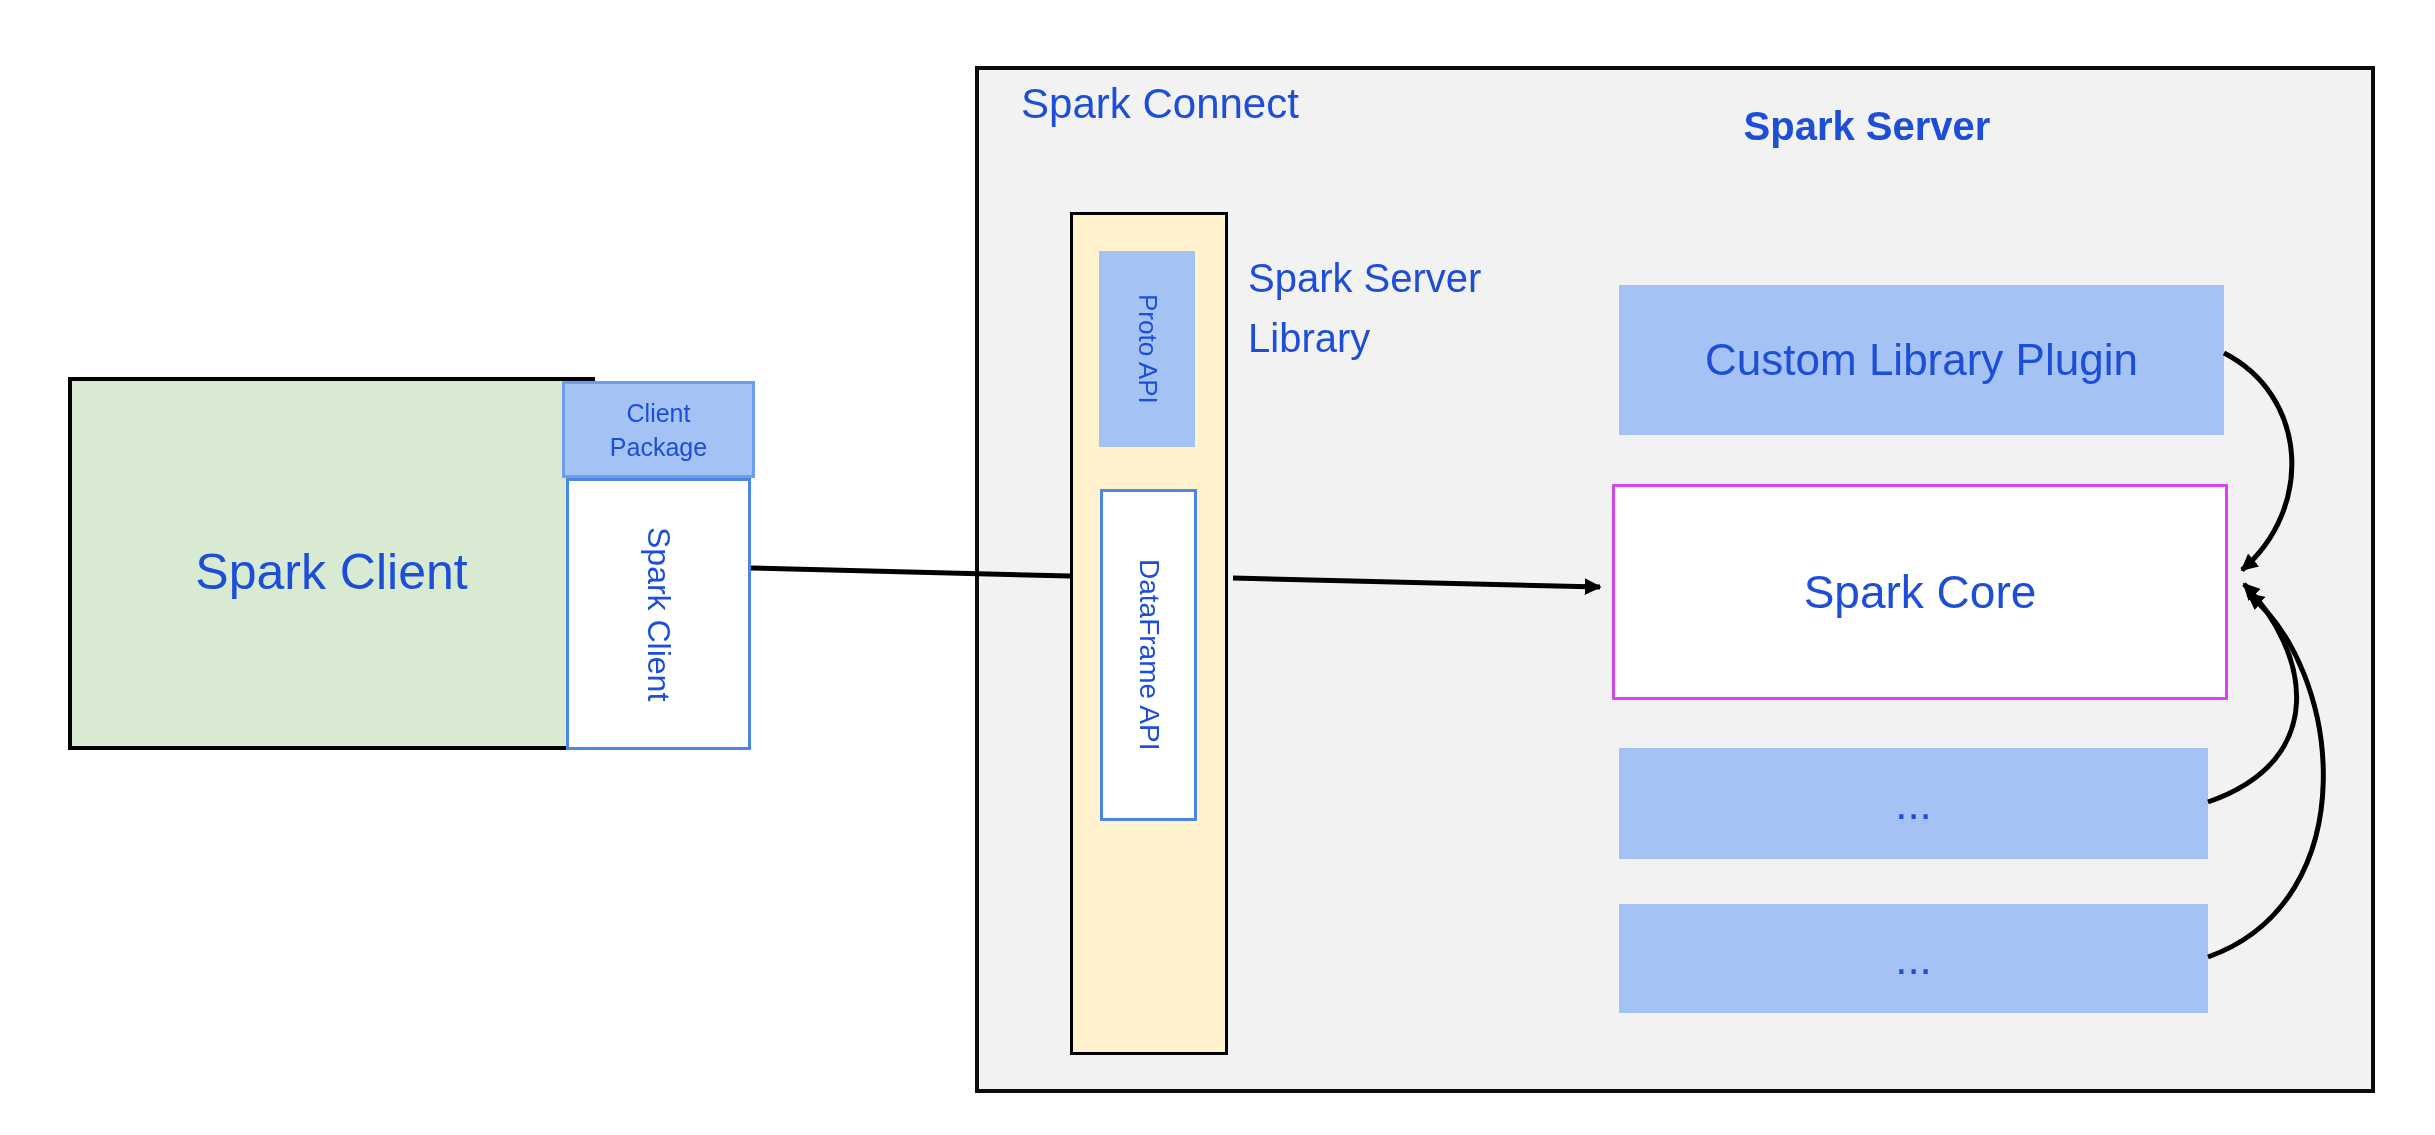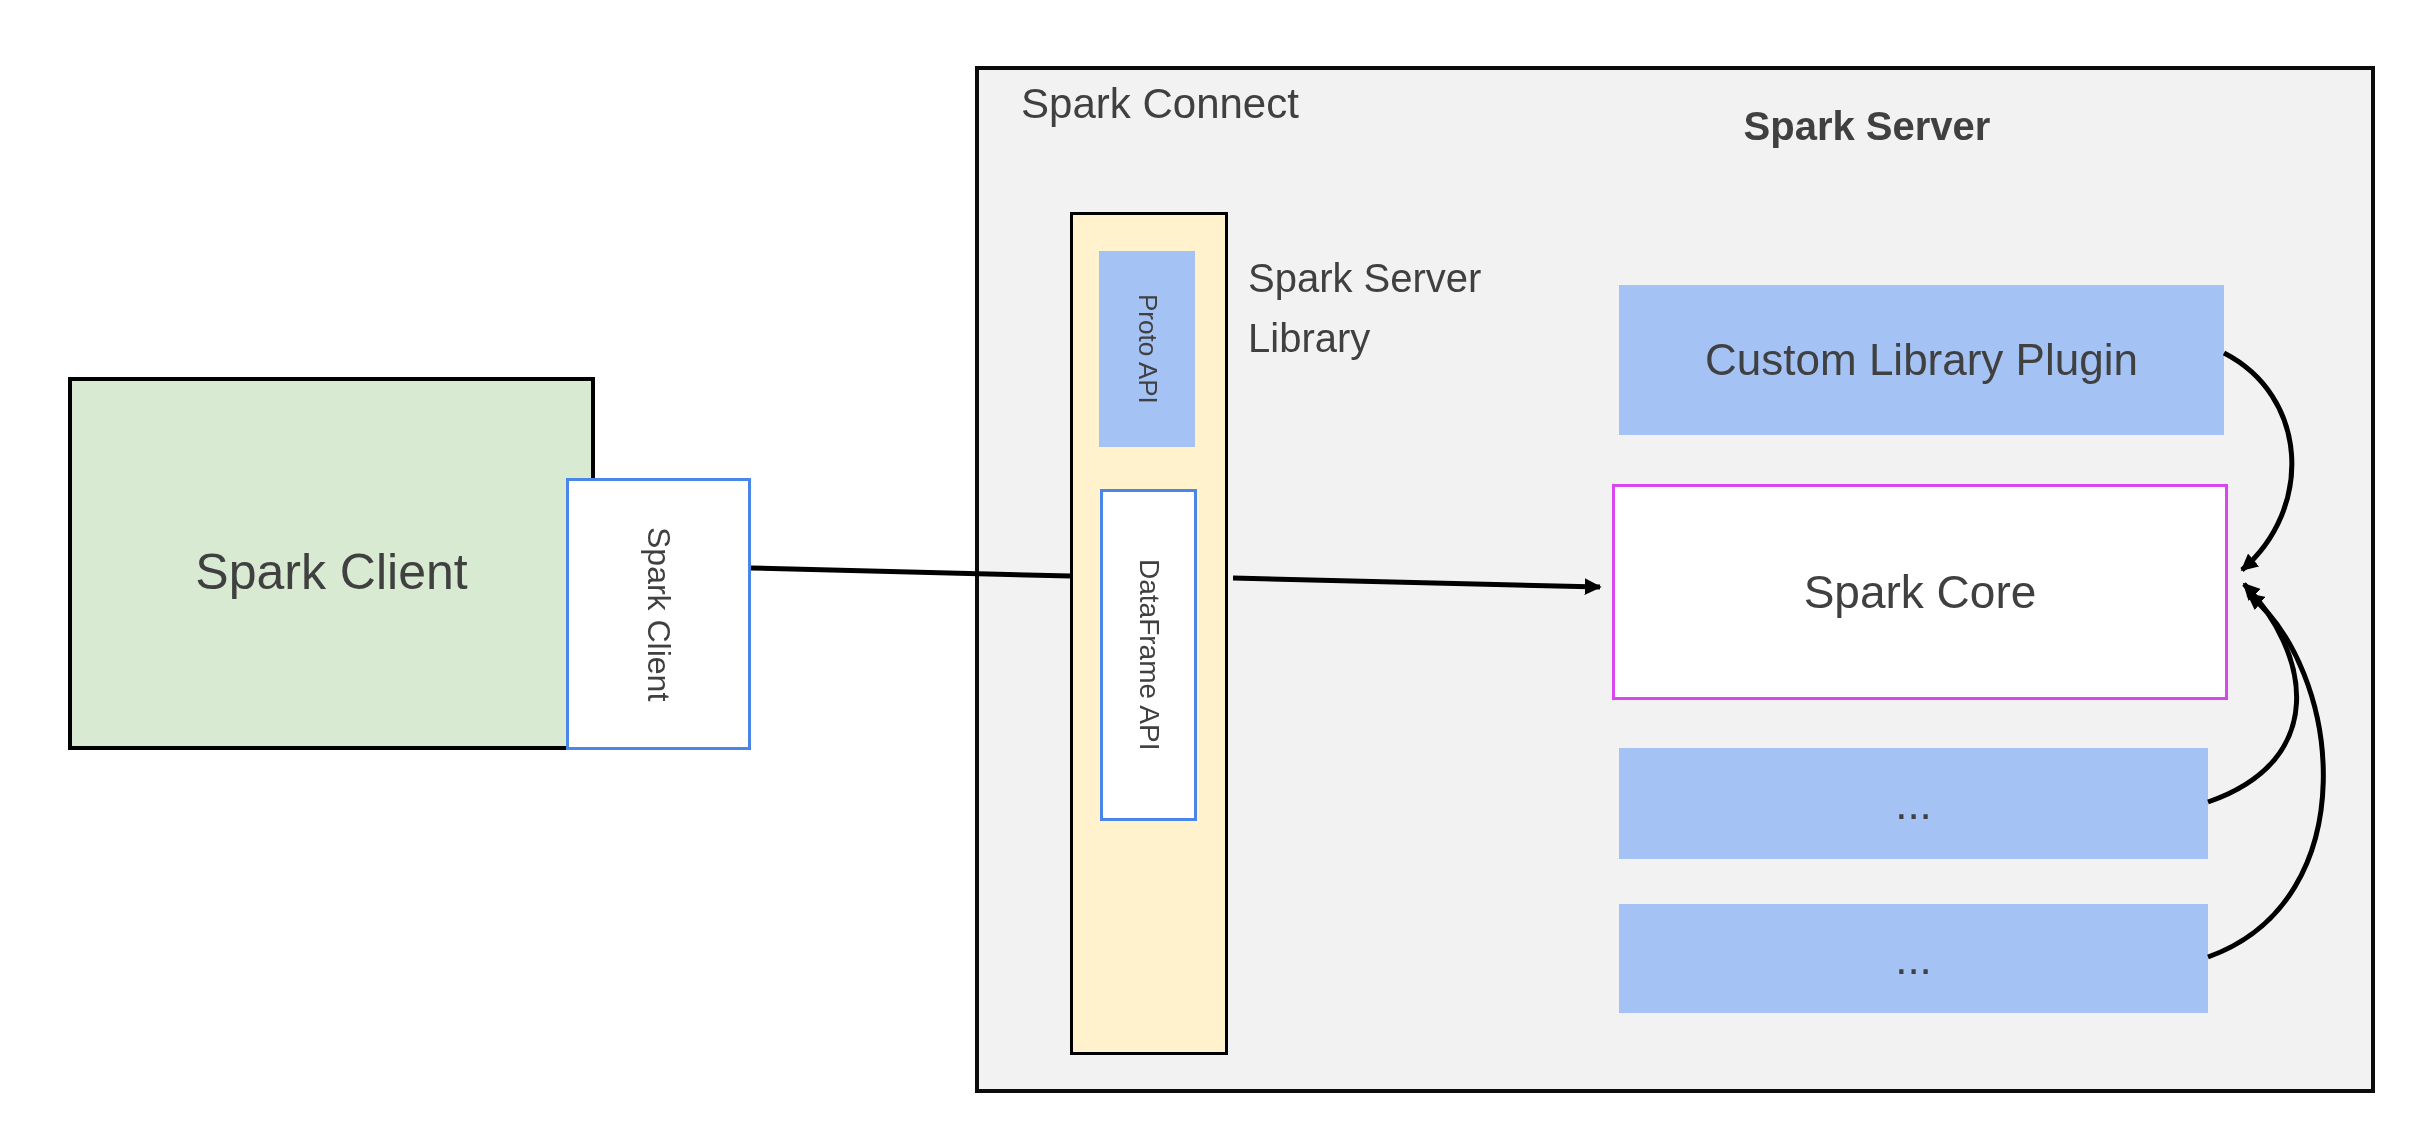--- a/index.html
+++ b/index.html
@@ -1,18 +1,18 @@
 <!DOCTYPE html>
 <html><head>
 <meta charset="utf-8">
 <style>
   html,body{margin:0;padding:0;background:#ffffff;}
   .canvas{
     position:relative;width:2435px;height:1135px;background:#ffffff;overflow:hidden;
-    font-family:"Liberation Sans", sans-serif;color:#404040;
+    font-family:"Liberation Sans", sans-serif;color:#1d4ed8;
   }
   .box{position:absolute;box-sizing:border-box;display:flex;align-items:center;justify-content:center;text-align:center;}
   
   .green-box{left:68px;top:377px;width:527px;height:373px;background:#d9ead3;border:4px solid #000;z-index:1;}
   .green-box .lbl{font-size:50px;line-height:70px;padding-top:16px;}
   
   .pkg-box{left:562px;top:381px;width:193px;height:97px;background:#a4c2f4;border:3px solid #6d9eeb;z-index:2;}
   .pkg-box .lbl{font-size:25px;line-height:34px;}
   
   .client-box{left:566px;top:478px;width:185px;height:272px;background:#ffffff;border:3px solid #4a86e8;z-index:2;}
@@ -57,20 +57,26 @@
   <div class="label server-lib">
     <div>Spark Server</div>
     <div>Library</div>
   </div>
 
   <div class="box green-box">
     <div class="lbl">
       <div>Spark Client</div>
     </div>
   </div>
+  <div class="box pkg-box">
+    <div class="lbl">
+      <div>Client</div>
+      <div>Package</div>
+    </div>
+  </div>
   <div class="box client-box">
     <span class="vtext">Spark Client</span>
   </div>
 
   <div class="box yellow-box"></div>
   <div class="box proto-box">
     <span class="vtext">Proto API</span>
   </div>
   <div class="box df-box">
     <span class="vtext">DataFrame API</span>

